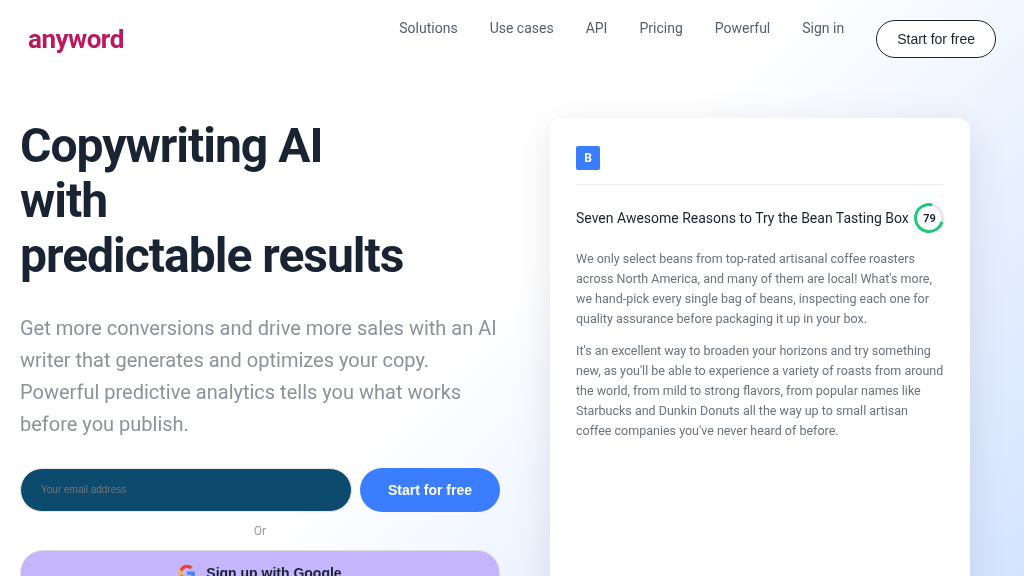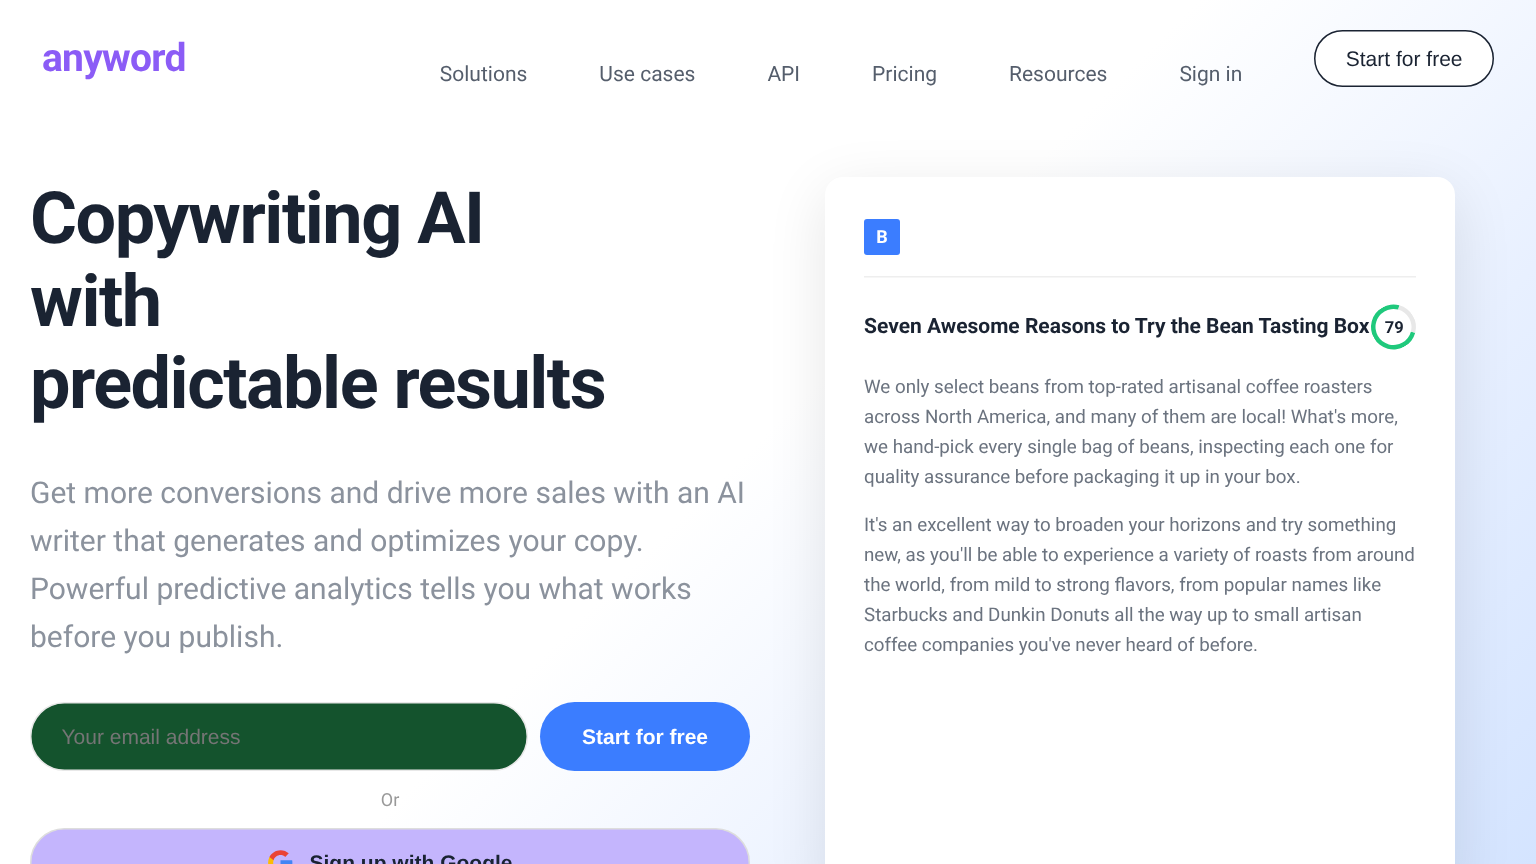--- a/index.html
+++ b/index.html
@@ -15,28 +15,28 @@
     .nav {
       display: flex;
       align-items: center;
       justify-content: space-between;
       padding: 20px 28px;
     }
     
     .logo {
       font-size: 26px;
       font-weight: 700;
-      color: #8b5cf6;
+      color: #be185d;
       letter-spacing: -0.5px;
     }
     
     .nav-items {
       display: flex;
-      align-items: flex-end;
-      gap: 48px;
+      align-items: flex-start;
+      gap: 32px;
     }
     
     .nav-link {
       color: #555e6c;
       font-size: 14px;
       cursor: pointer;
     }
     
     .cta-btn {
       border: 1px solid #1a2332;
@@ -80,23 +80,23 @@
       display: flex;
       gap: 8px;
       margin-bottom: 12px;
     }
     
     .email-input {
       flex: 1;
       border: 1px solid #e8e8e8;
       border-radius: 24px;
       padding: 14px 20px;
-      font-size: 14px;
+      font-size: 10px;
       color: #aaa;
-      background: #14532d;
+      background: #0c4a6e;
     }
     
     .start-btn {
       background: #3b7dff;
       color: white;
       border: none;
       border-radius: 24px;
       padding: 14px 28px;
       font-size: 14px;
       font-weight: 600;
@@ -179,21 +179,21 @@
     
     .card-title-row {
       display: flex;
       align-items: center;
       justify-content: space-between;
       margin-bottom: 16px;
     }
     
     .card-title {
       font-size: 14px;
-      font-weight: 700;
+      font-weight: 400;
       color: #1a2332;
       text-align: center;
     }
     
     .score-badge {
       width: 30px;
       height: 30px;
       border-radius: 50%;
       border: 3px solid #1fc97c;
       border-right-color: #e8e8e8;
@@ -220,21 +220,21 @@
 </head>
 <body>
 
 <nav class="nav">
   <div class="logo">anyword</div>
   <div class="nav-items">
     <span class="nav-link">Solutions</span>
     <span class="nav-link">Use cases</span>
     <span class="nav-link">API</span>
     <span class="nav-link">Pricing</span>
-    <span class="nav-link">Resources</span>
+    <span class="nav-link">Powerful</span>
     <span class="nav-link">Sign in</span>
     <button class="cta-btn">Start for free</button>
   </div>
 </nav>
 
 <div class="main">
   <div class="left">
     <h1 class="headline">
       <span>Copywriting AI</span><br>
       <span>with</span><br>

